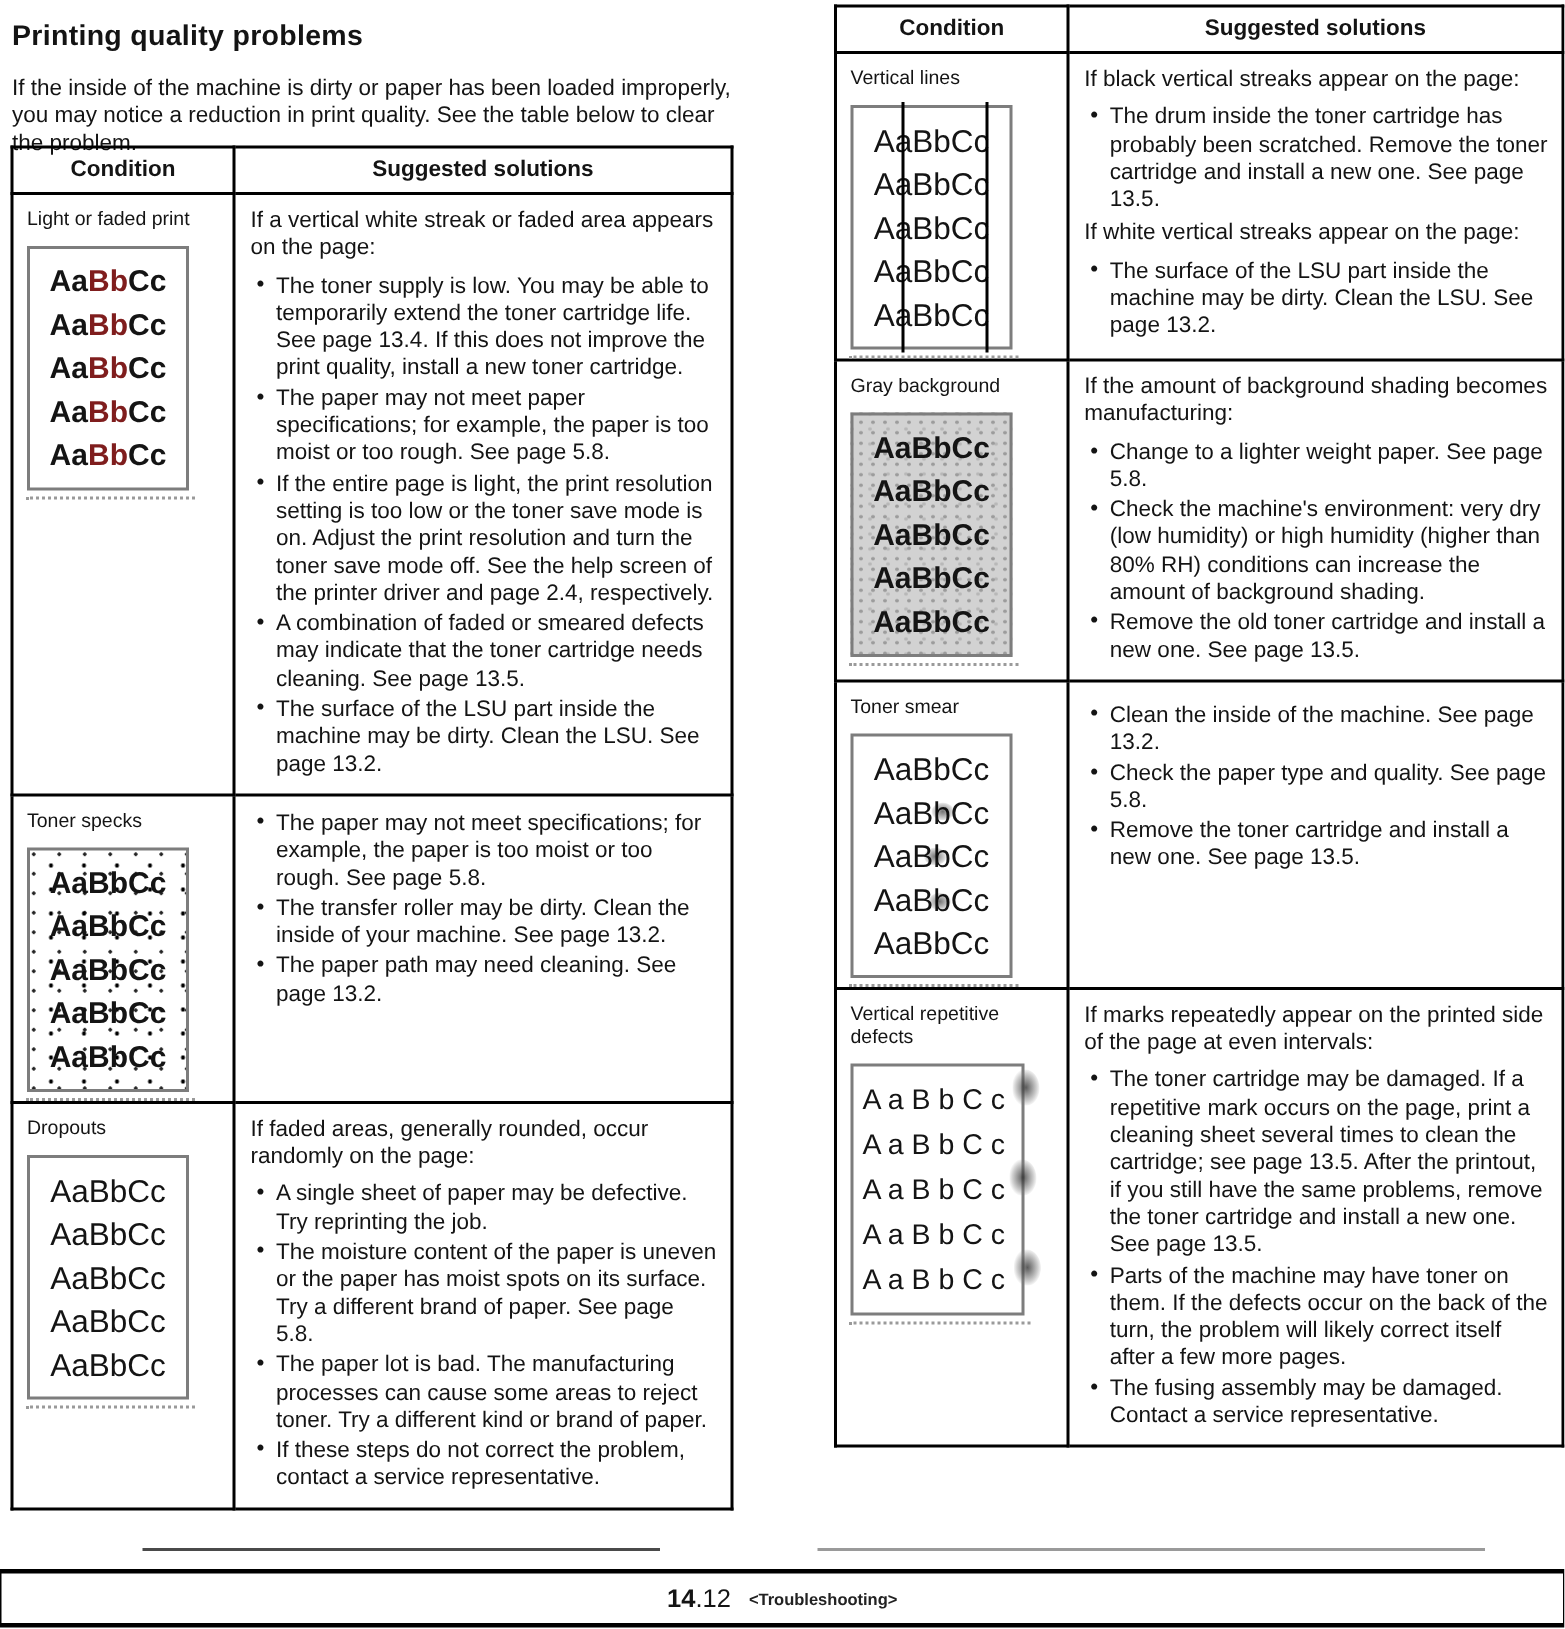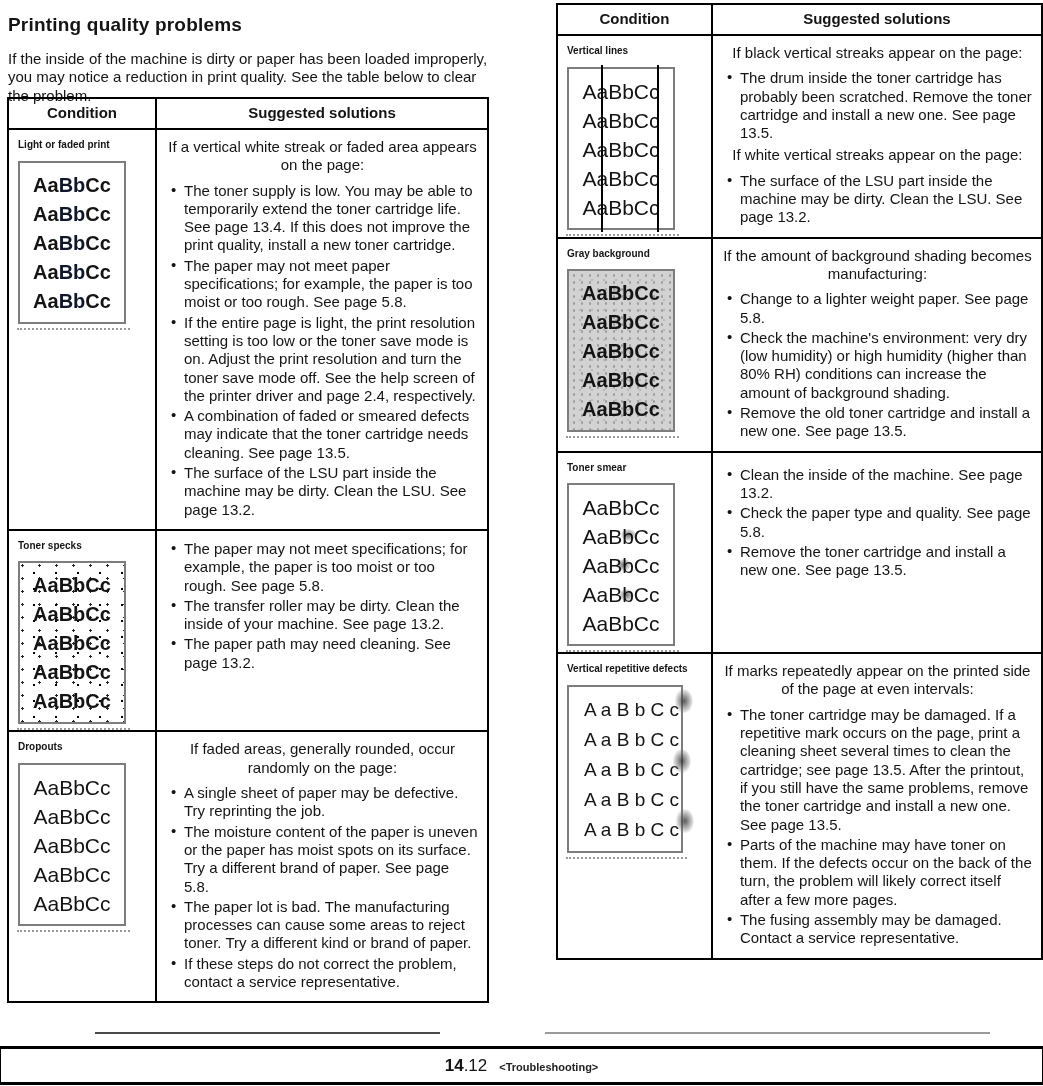--- a/index.html
+++ b/index.html
@@ -16,56 +16,56 @@
   .intro-text {
     position:absolute; left:8px; top:30px; width:492px;
     font-size:15px; line-height:1.23;margin-top:20px;
   }
   table.tbl { position:absolute; border-collapse:collapse; table-layout:fixed;border-radius:13px; }
   .tbl th, .tbl td { border:2px solid #000; vertical-align:top; }
   .tbl th { font-size:15px; font-weight:bold; text-align:center; padding:5px 2px; }
   tr.hdr { height:31px; }
   td.cond { padding:9px 6px 6px 9px; }
   td.sol  { padding:4px 9px 8px 10px; font-size:15px; line-height:1.22; }
-  .cond-label { font-size:10px; font-weight:bold; line-height:1.15; }
-  .si { margin:4px 0 7px;text-align:center; }
+  .cond-label { font-size:13px; font-weight:normal; line-height:1.15; }
+  .si { margin:4px 0 7px; }
   .bl { position:relative; padding-left:17px; margin:0 0 2px; }
   .bl::before { content:"\2022"; position:absolute; left:4px; top:-1px; }
   
   .sample {
     position:relative; margin-top:10px; width:100px;
     border:2px solid #7d7d7d; background:#fff;
     padding:8px 2px 6px; text-align:center;
     font-size:20px; font-weight:bold; line-height:29px;
     white-space:nowrap;
   }
   .sample::after { 
     content:""; position:absolute; left:-3px; right:-6px; bottom:-8px;
     border-bottom:2px dotted #9a9a9a;
   }
-  .faded { color:#0f172a; }
+  .faded { color:#7f1d1d; }
   .specks {
     background-image: radial-gradient(circle, #000 1.2px, transparent 1.5px),
                       radial-gradient(circle, #222 1px, transparent 1.3px);
     background-size: 22px 16px, 17px 13px;
     background-position: 3px 2px, 11px 9px;
   }
   .graybg {
     background-color:#d2d2d2;
     background-image: radial-gradient(circle, #9c9c9c 1px, transparent 1.4px),
                       radial-gradient(circle, #b8b8b8 1px, transparent 1.4px);
     background-size: 8px 7px, 12px 10px;
     background-position: 1px 1px, 5px 4px;
   }
   .plainweight { font-weight:normal; font-size:21px; }
   .vline { position:absolute; top:-4px; bottom:-4px; width:2px; background:#000; }
   .vline.v1 { left:32px; } .vline.v2 { left:88px; }
   .smg { position:absolute; width:15px; height:12px; border-radius:50%;
          background:radial-gradient(ellipse, rgba(0,0,0,.55), rgba(0,0,0,.15) 60%, transparent 75%); }
-  .rep { width:104px; font-weight:normal; font-size:19px; line-height:30px; text-align:right;
+  .rep { width:104px; font-weight:normal; font-size:19px; line-height:30px; text-align:left;
          padding-left:6px; overflow:visible; }
   .blob { position:absolute; width:18px; height:24px;
           background:radial-gradient(ellipse, rgba(50,50,50,.8), rgba(120,120,120,.35) 55%, transparent 75%);
           border-radius:46% 60% 55% 40%; }
   
   .pre-footer-line { position:absolute; height:2px; background:#4a4a4a; }
   .footer {
     position:absolute; left:0px; top:1046px; width:1041px; height:33px;
     border-top:3px solid #000; border-bottom:3px solid #000;
     border-left:1px solid #000; border-right:1px solid #000;

